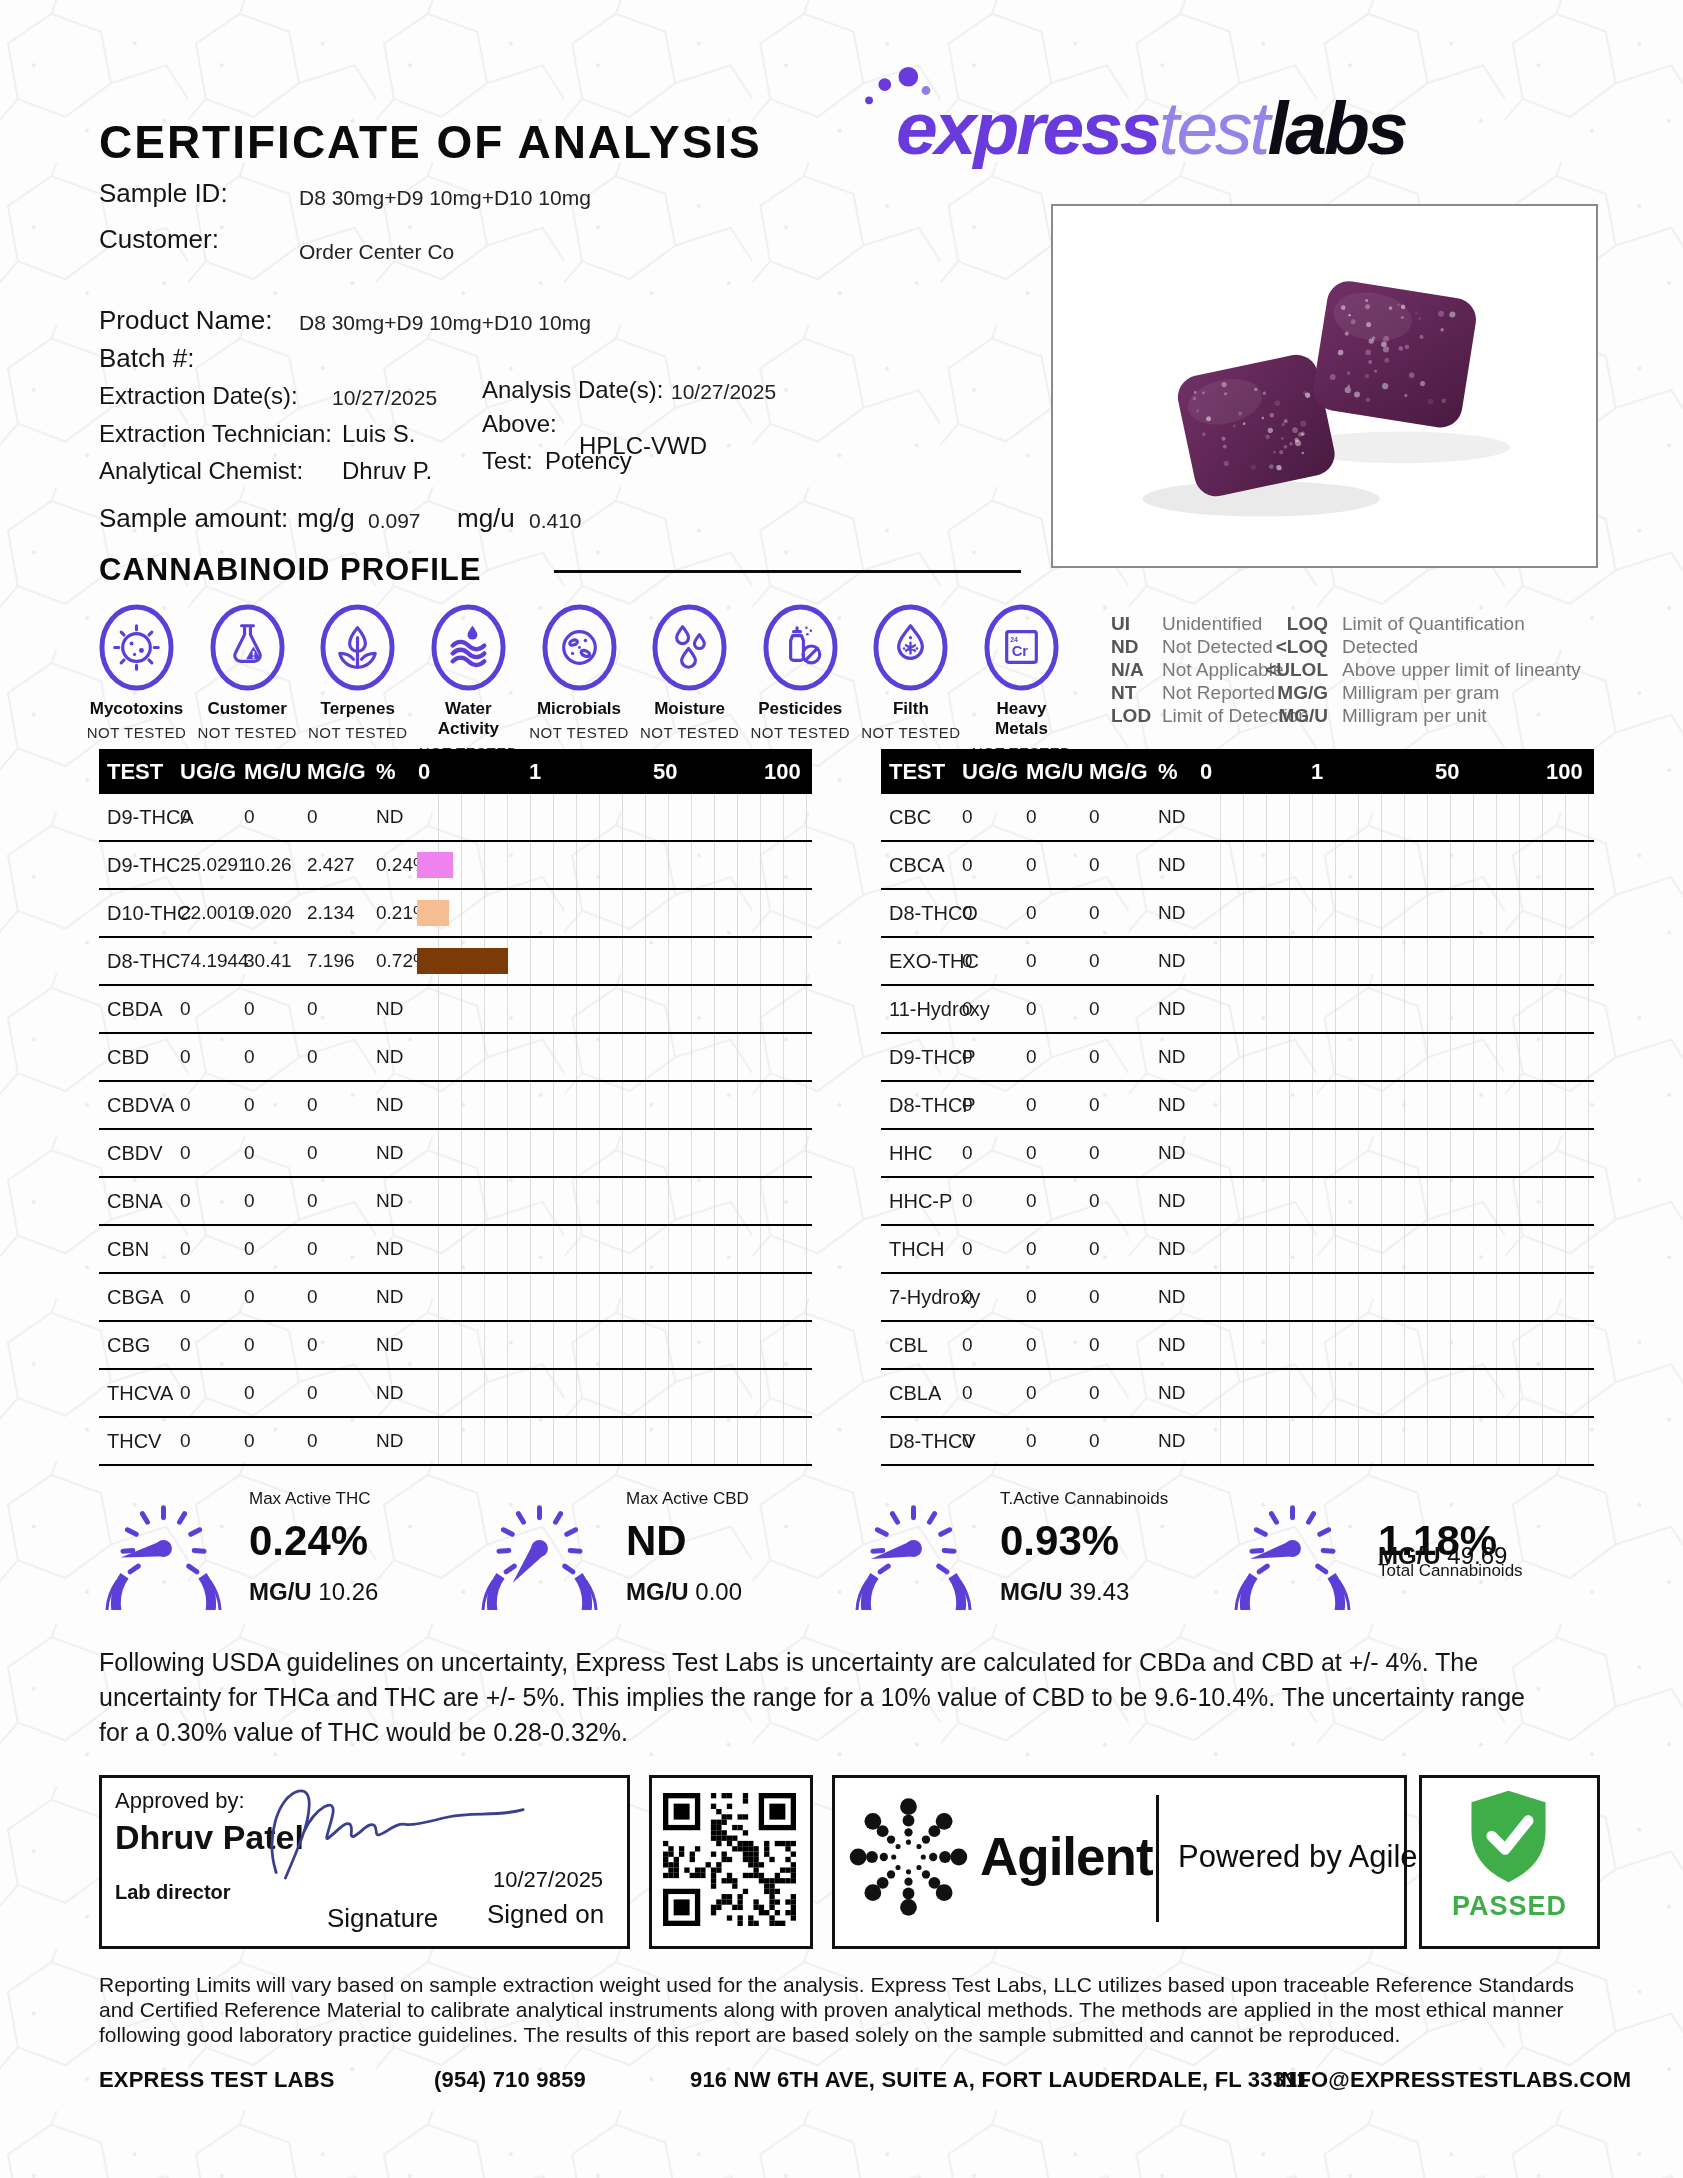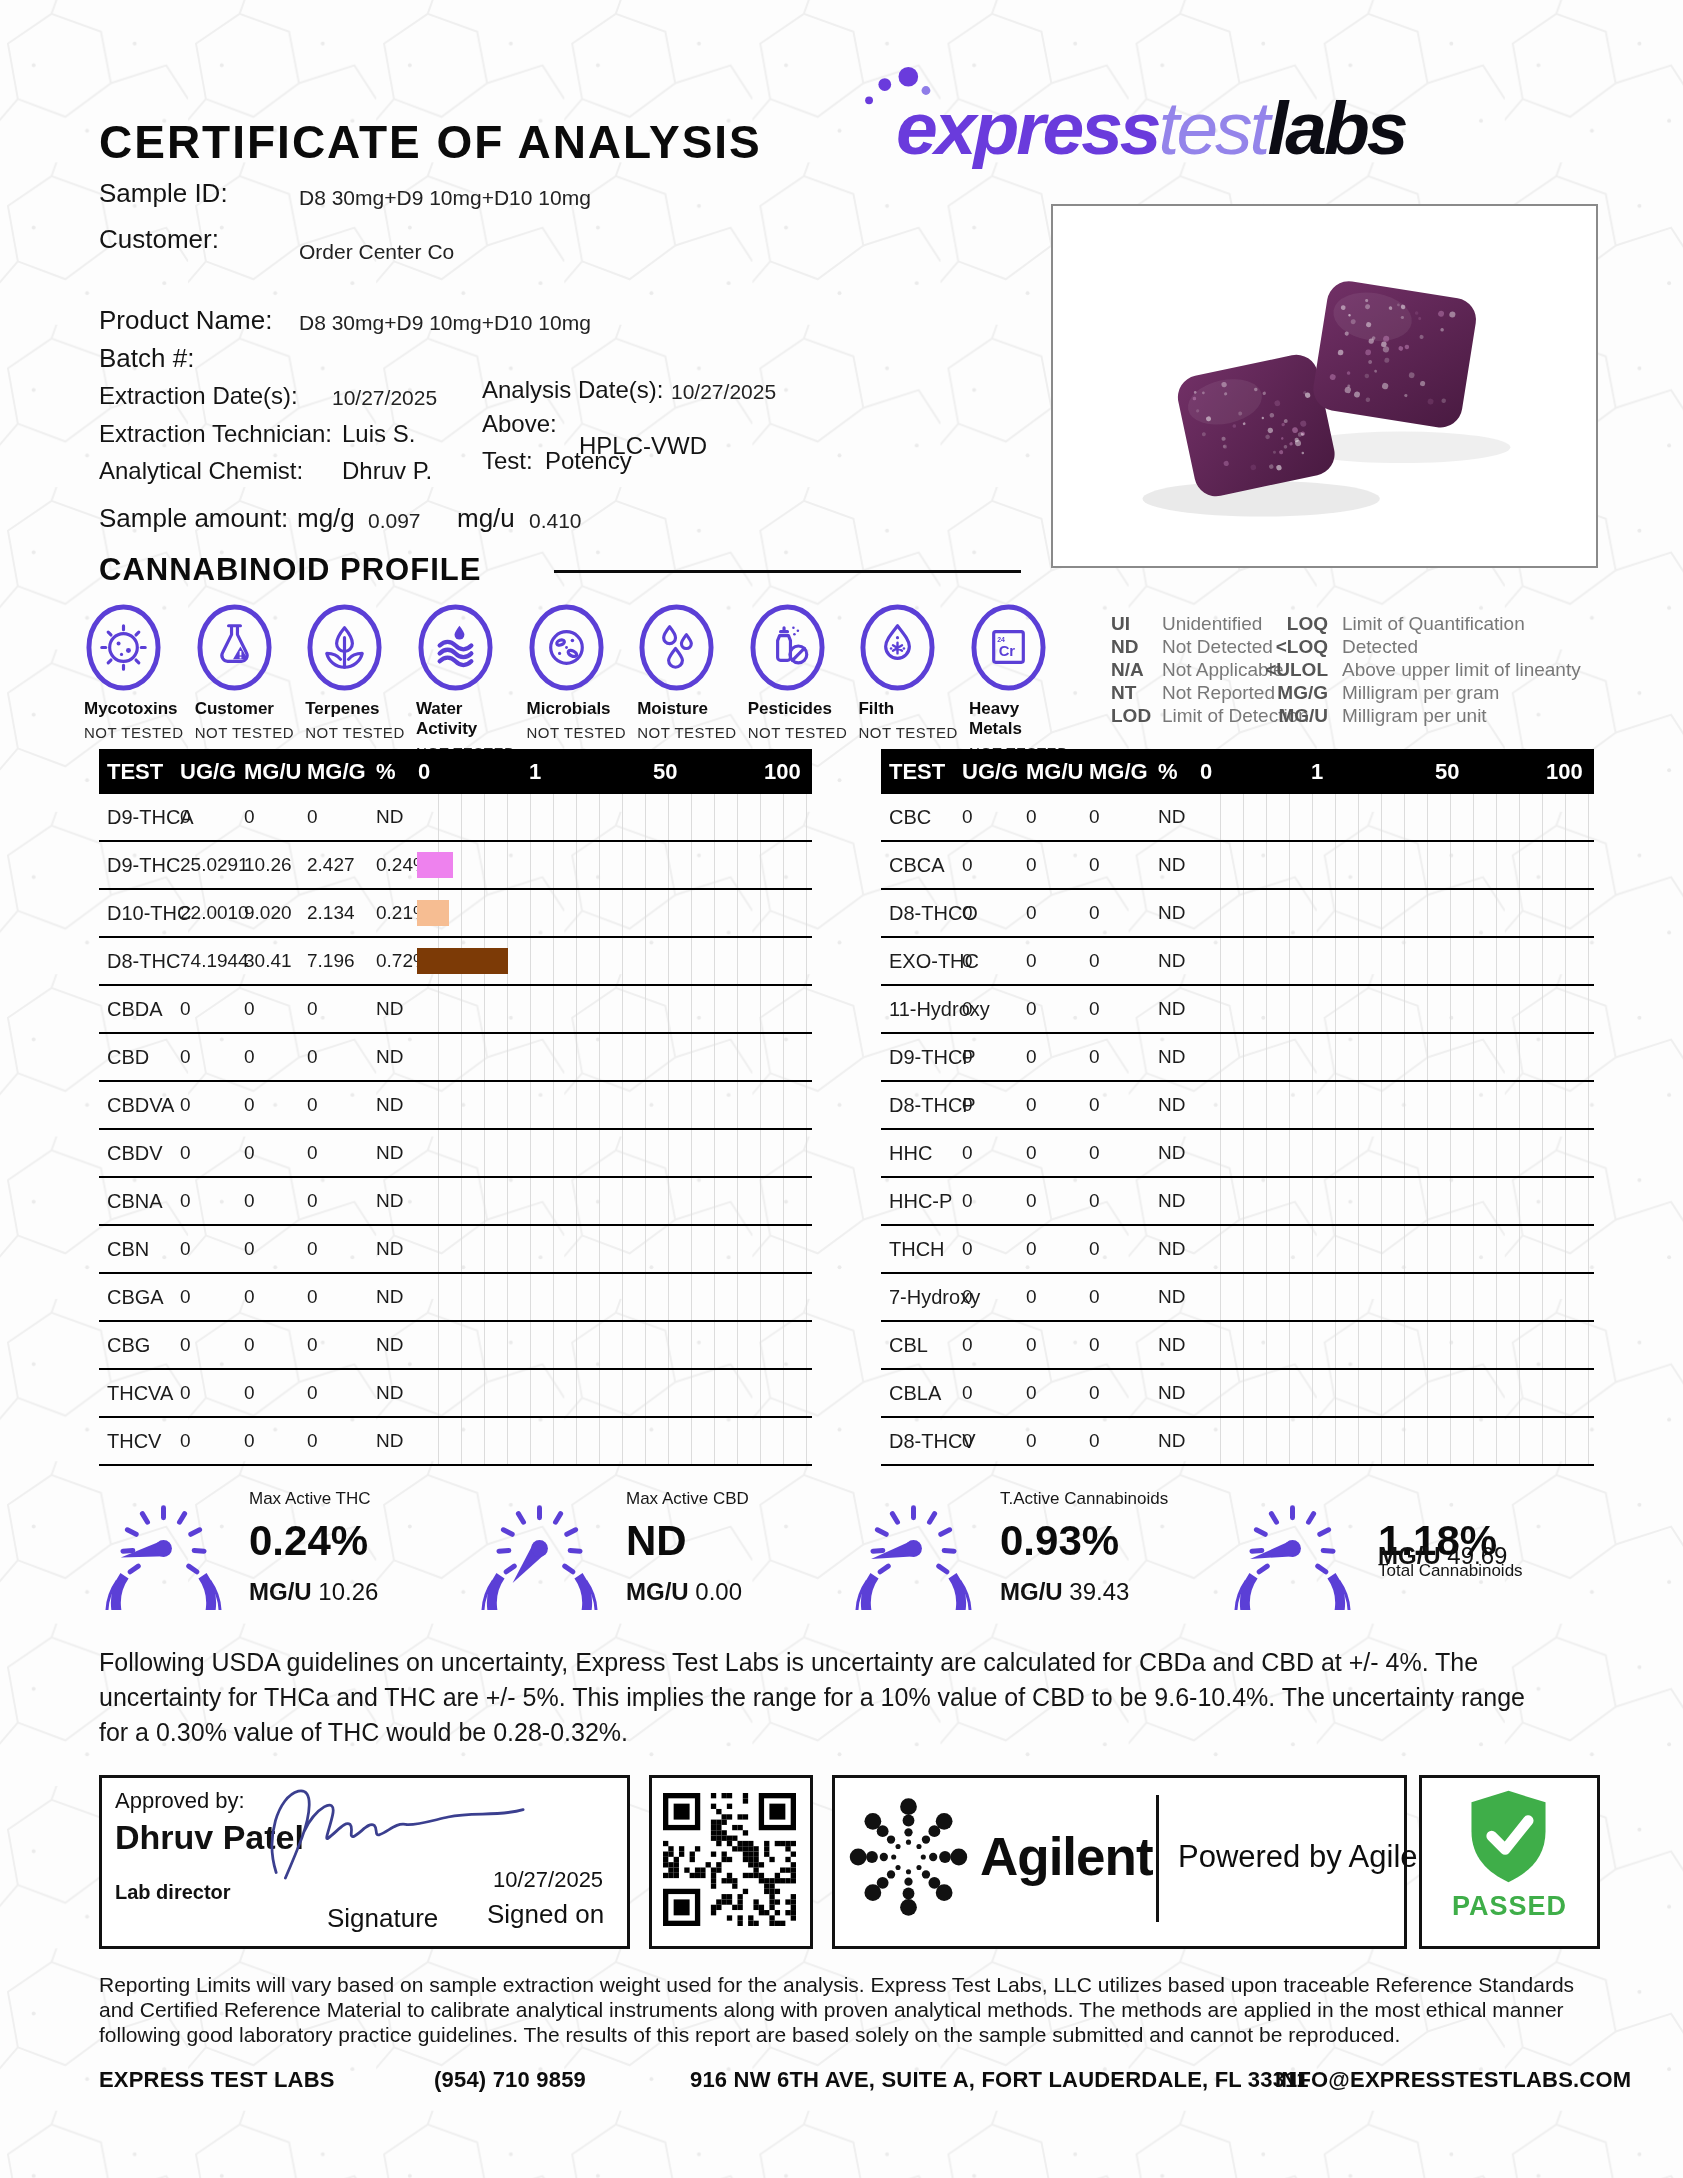--- a/index.html
+++ b/index.html
@@ -15,21 +15,21 @@
   .lg-labs{color:#0c0c14;font-weight:800;}
   .f-label{font-size:26px;color:#141414;}
   .f-label2{font-size:24px;color:#141414;}
   .f-val{font-size:21px;color:#222;}
   .img-box{width:543px;height:360px;border:2px solid #8a8a8a;background:#fff;}
   
   .sec-title{font-size:31px;font-weight:800;letter-spacing:1px;color:#0b0b0b;}
   .sec-rule{height:3px;background:#0b0b0b;}
   
   #panels{display:flex;justify-content:space-between;width:990px;}
-  .panel{width:105px;}
+  .panel{width:105px;text-align:center;}
   .ring{fill:none;stroke:#5b3fd6;stroke-width:5;}
   .ic{fill:none;stroke:#5b3fd6;stroke-width:3.2;stroke-linecap:round;stroke-linejoin:round;}
   .icf{fill:#5b3fd6;stroke:none;}
   .pn-name{font-size:17px;font-weight:700;margin-top:2px;color:#0d0d0d;}
   .pn-status{font-size:15px;margin-top:5px;color:#2b2b2b;letter-spacing:0.5px;}
   
   .lg-row{display:flex;line-height:23px;font-size:19px;}
   .lg-abbr{font-weight:700;color:#555;}
   #legend-col1 .lg-abbr{width:51px;}
   #legend-col2 .lg-abbr{width:83px;text-align:right;margin-right:14px;}

